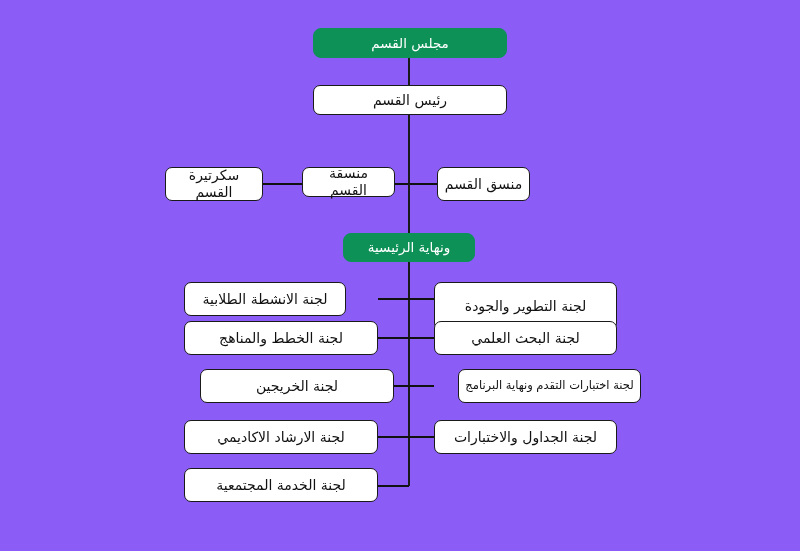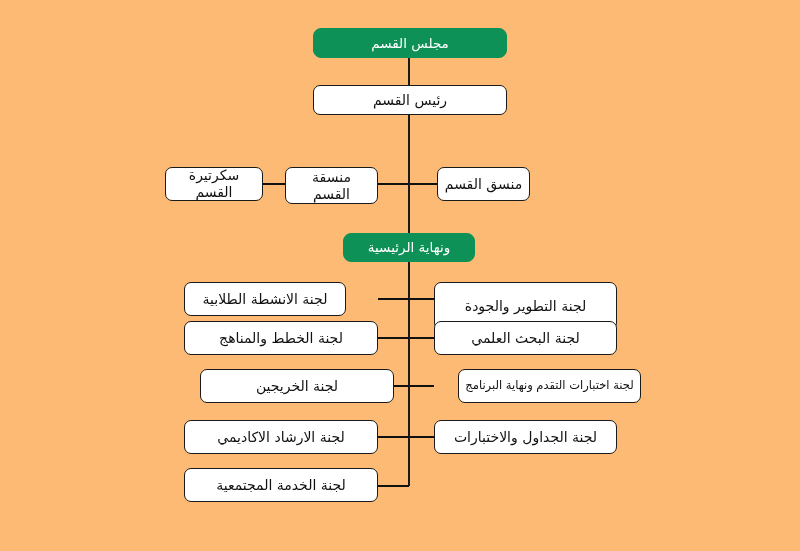--- a/index.html
+++ b/index.html
@@ -4,21 +4,21 @@
 <style>
   html, body {
     margin: 0;
     padding: 0;
     background: #ffffff;
   }
   #chart-canvas {
     position: relative;
     width: 800px;
     height: 551px;
-    background: #fdba74;
+    background: #8b5cf6;
     font-family: "DejaVu Sans", "Liberation Sans", sans-serif;
     overflow: hidden;
   }
   .node {
     position: absolute;
     box-sizing: border-box;
     display: flex;
     align-items: center;
     justify-content: center;
     text-align: center;
@@ -84,21 +84,21 @@
   <div class="connector h" style="left:408px; top:337px; width:26px;"></div>
   <div class="connector h" style="left:408px; top:385px; width:26px;"></div>
   <div class="connector h" style="left:408px; top:436px; width:26px;"></div>
 
   <div class="node green" style="left:313px; top:28px; width:194px; height:30px;">مجلس القسم</div>
 
   <div class="node" style="left:313px; top:85px; width:194px; height:30px;">رئيس القسم</div>
 
   <div class="node" style="left:165px; top:167px; width:98px; height:34px;">سكرتيرة القسم</div>
 
-  <div class="node" style="left:285px; top:167px; width:93px; height:37px;">منسقة القسم</div>
+  <div class="node" style="left:302px; top:167px; width:93px; height:30px;">منسقة القسم</div>
 
   <div class="node" style="left:437px; top:167px; width:93px; height:34px;">منسق القسم</div>
 
   <div class="node green" style="left:343px; top:233px; width:132px; height:29px;">ونهاية الرئيسية</div>
 
   <div class="node" style="left:184px; top:282px; width:162px; height:34px;">لجنة الانشطة الطلابية</div>
 
   <div class="node" style="left:184px; top:321px; width:194px; height:34px;">لجنة الخطط والمناهج</div>
 
   <div class="node" style="left:184px; top:369px; width:194px; height:34px;margin-left:16px;">لجنة الخريجين</div>

